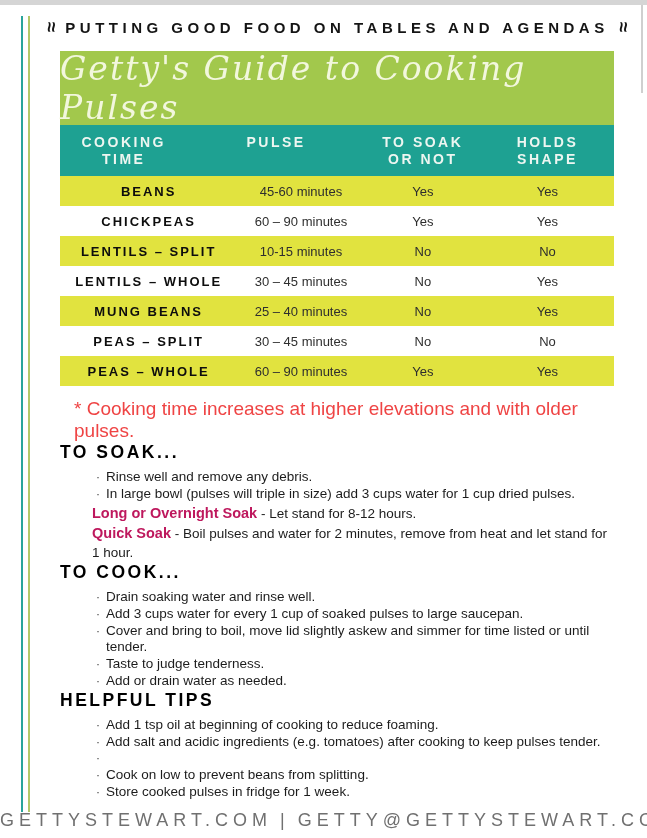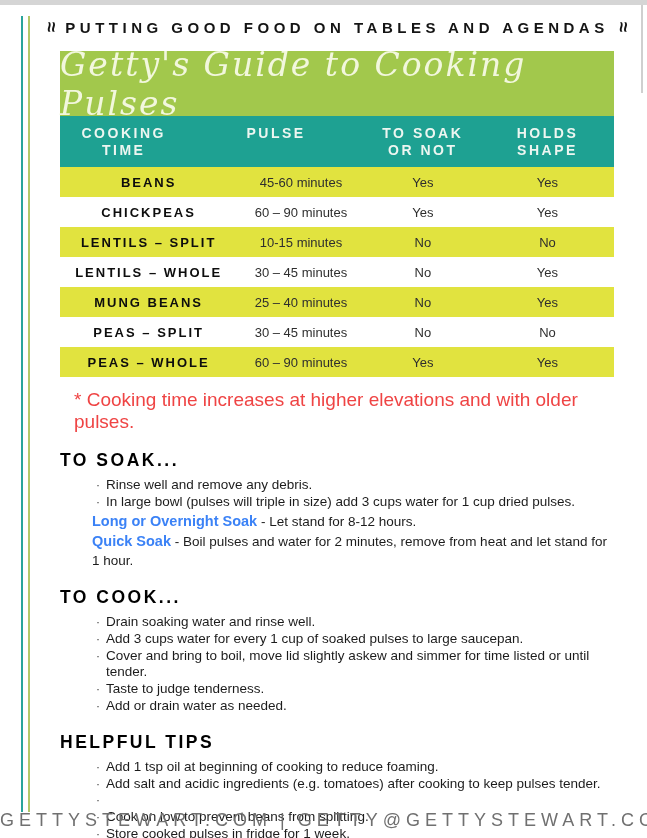--- a/index.html
+++ b/index.html
@@ -25,50 +25,50 @@
   }
 
   .subtitle {
     margin-top: 11px; display: flex; align-items: center; justify-content: center; gap: 9px;
     font-size: 15px; font-weight: bold; letter-spacing: 4.5px; color: #141414; white-space: nowrap;
   }
   .tilde { display: inline-block; transform: rotate(90deg); font-size: 19px; letter-spacing: 0; }
 
   .guide { margin-top: 13px; }
   .banner {
-    height: 65px; background: #a2c84c; color: #f2f7dd;
+    height: 74px; background: #a2c84c; color: #f2f7dd;
     font-family: "DejaVu Serif", serif; font-style: italic;
     font-size: 33px; letter-spacing: 2px;
     display: flex; align-items: center; justify-content: center;
   }
   .thead {
     display: flex; background: #1ea192; color: #edf6f1;
     font-weight: bold; font-size: 14px; letter-spacing: 2.5px;
     text-align: center; padding: 9px 0 8px; line-height: 17px;
   }
   .hcell div { min-height: 17px; }
   .c1 { width: 32%; } .c2 { width: 23%; } .c3 { width: 21%; } .c4 { width: 24%; text-align: center; }
 
   .row { display: flex; align-items: center; height: 30px; font-size: 13px; }
   .row.hl { background: #e1e33f; }
   .cell { text-align: center; }
   .cell.c1 { font-weight: bold; letter-spacing: 2px; color: #0d0d0d; font-size: 13px; }
   .cell.c2, .cell.c3, .cell.c4 { color: #2e2e2e; }
 
   .footnote { margin: 12px 0 0 14px; font-size: 19px; color: #ef4444; }
 
-  .section { margin-top: 17px; }
+  .section { }
   .section h2 {
     margin: 0; font-size: 17.5px; font-weight: 800; letter-spacing: 2.5px; color: #000;
   }
   .section ul { list-style: none; margin: 6px 0 0; padding: 0; }
   .section li { display: flex; font-size: 13.5px; line-height: 16.8px; color: #1c1c1c; }
   .section li .dot { width: 16px; margin-left: 30px; text-align: center; color: #555; flex: none; }
   .note-line { margin: 1px 0 0 32px; font-size: 13.5px; line-height: 18.5px; color: #1c1c1c; }
-  .note-line b { font-size: 14.5px; color: #3b82f6; }
+  .note-line b { font-size: 14.5px; color: #be185d; }
 
   .footer {
     position: absolute; left: 0; right: 0; bottom: 7px; text-align: center;
     font-size: 18px; letter-spacing: 5px; color: #707070; white-space: nowrap;
   }
   .footer .sep { margin: 0 8px; }
 </style>
 </head>
 <body>
 

